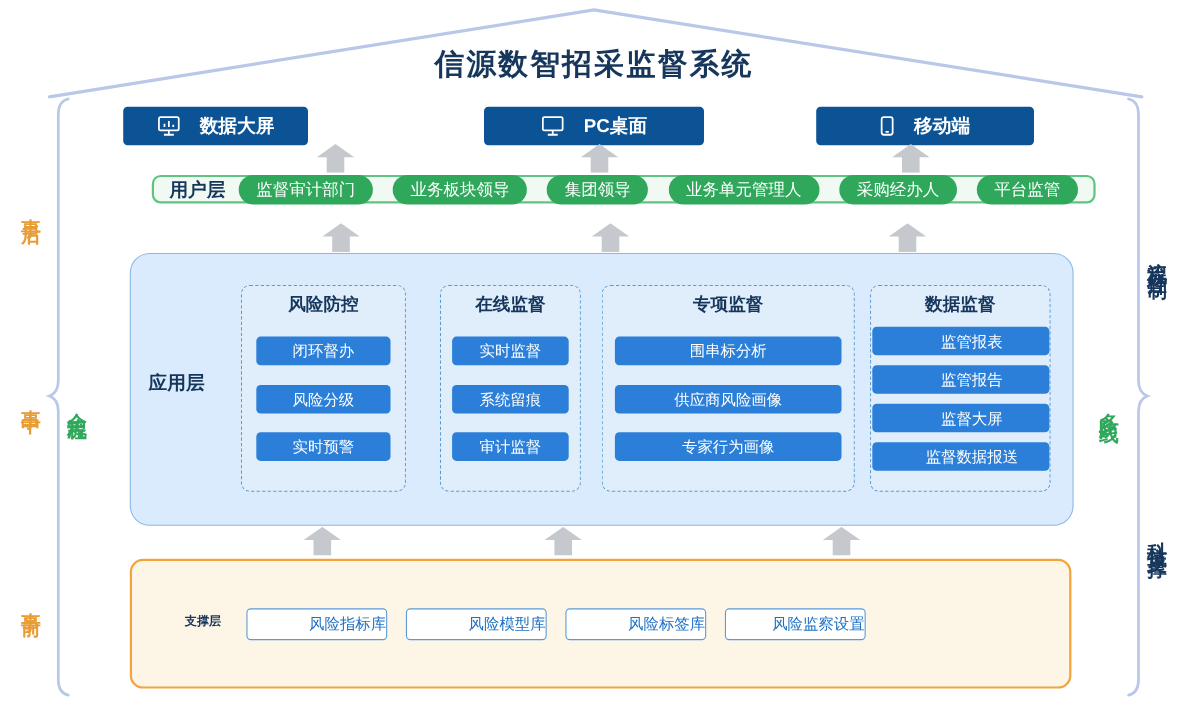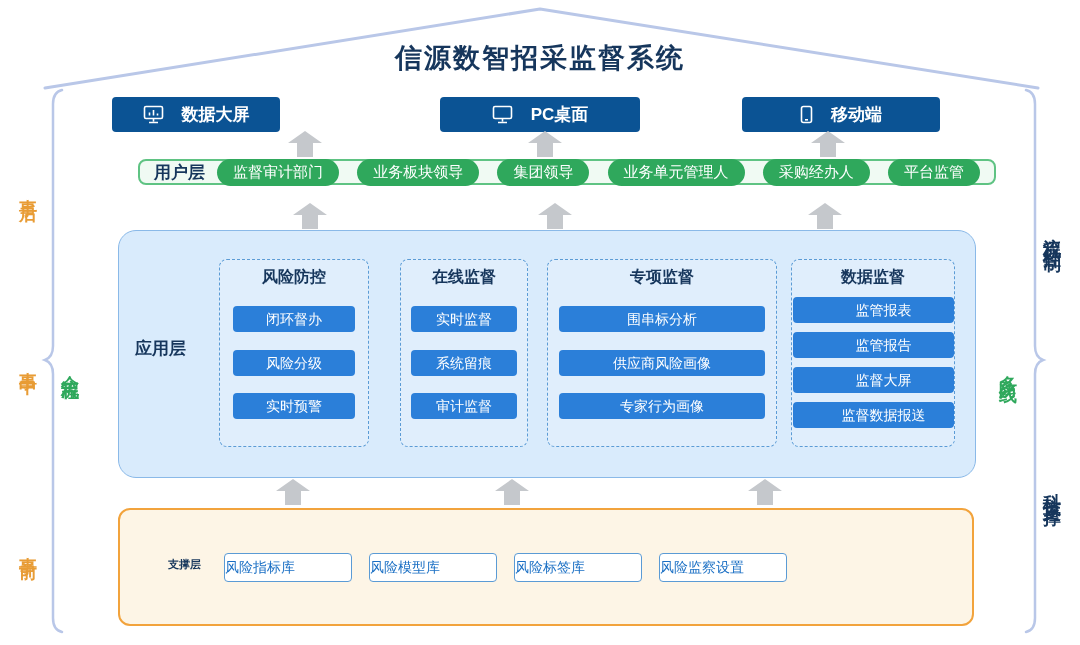--- a/index.html
+++ b/index.html
@@ -69,21 +69,21 @@
     background:#fdf5e6; border:2px solid #f2a33c; border-radius:12px; box-sizing:border-box;
   }
   .support-label { position:absolute; left:20px; top:47px; font-size:11px; font-weight:bold; color:#16365c;margin-left:28px; }
   .support-rows {
     position:absolute; left:104px; top:0; right:12px; height:100%;
     display:flex; flex-direction:column; justify-content:space-evenly;
   }
   .support-row { display:flex; gap:17px; }
   .wbtn {
     background:#ffffff; border:1.5px solid #5b9bd5; color:#1a6fc4; font-size:14px;
-    height:29px; line-height:26px; border-radius:4px; text-align:left; width:128px;
+    height:29px; line-height:26px; border-radius:4px; text-align:right; width:128px;
     box-sizing:border-box; white-space:nowrap;
   }
 
   
   .vlabel {
     position:absolute; writing-mode:vertical-rl; text-orientation:upright;
     font-weight:bold; font-size:18px; letter-spacing:5px; white-space:nowrap;
   }
   .vlabel.orange { color:#e89c35; }
   .vlabel.green  { color:#2fa85c; }

